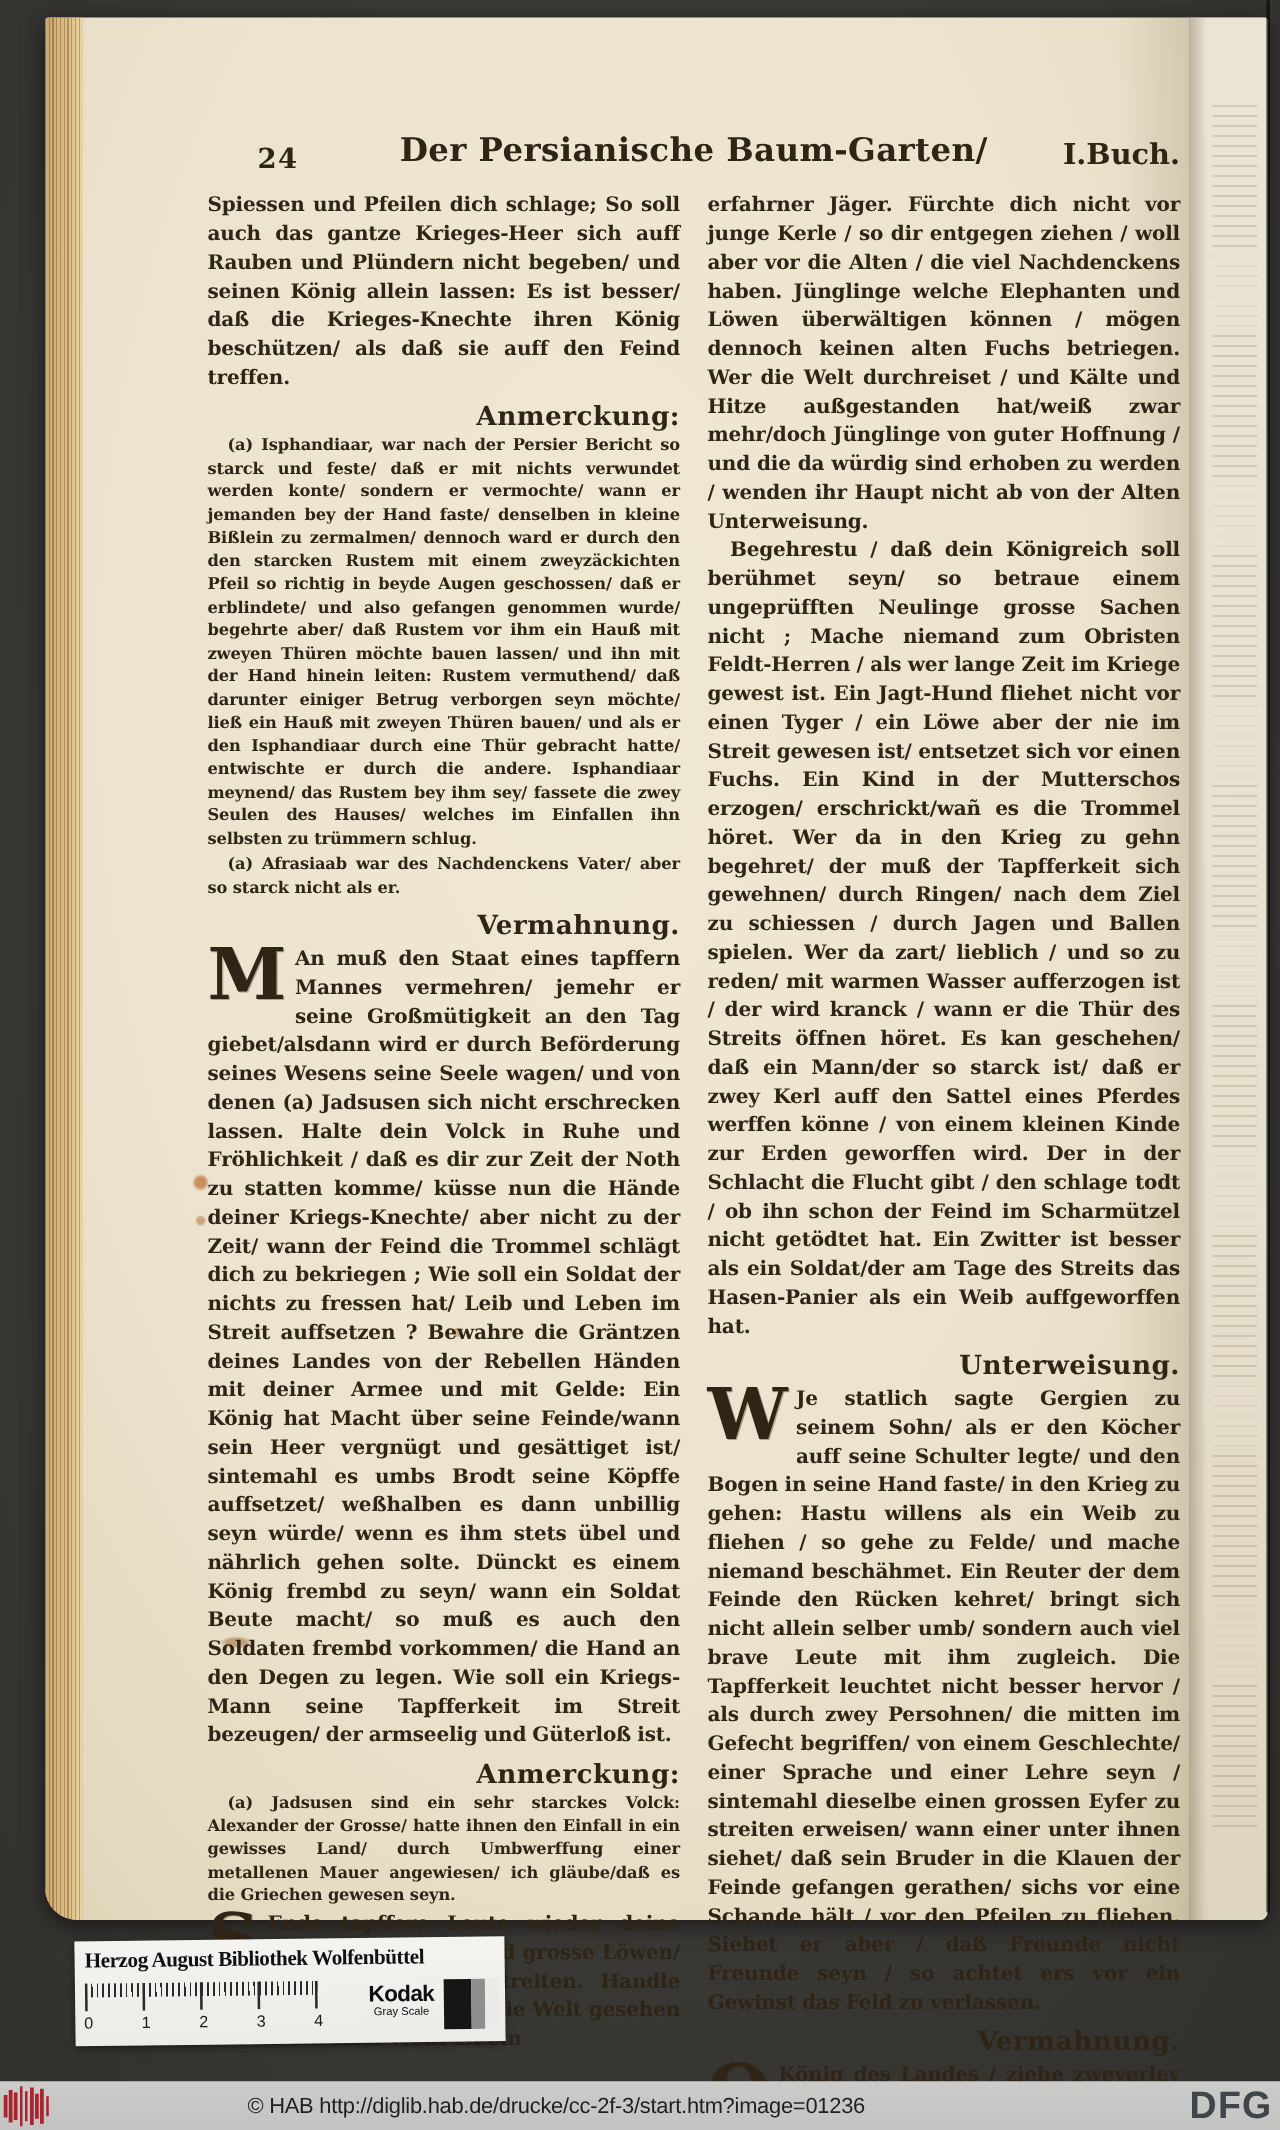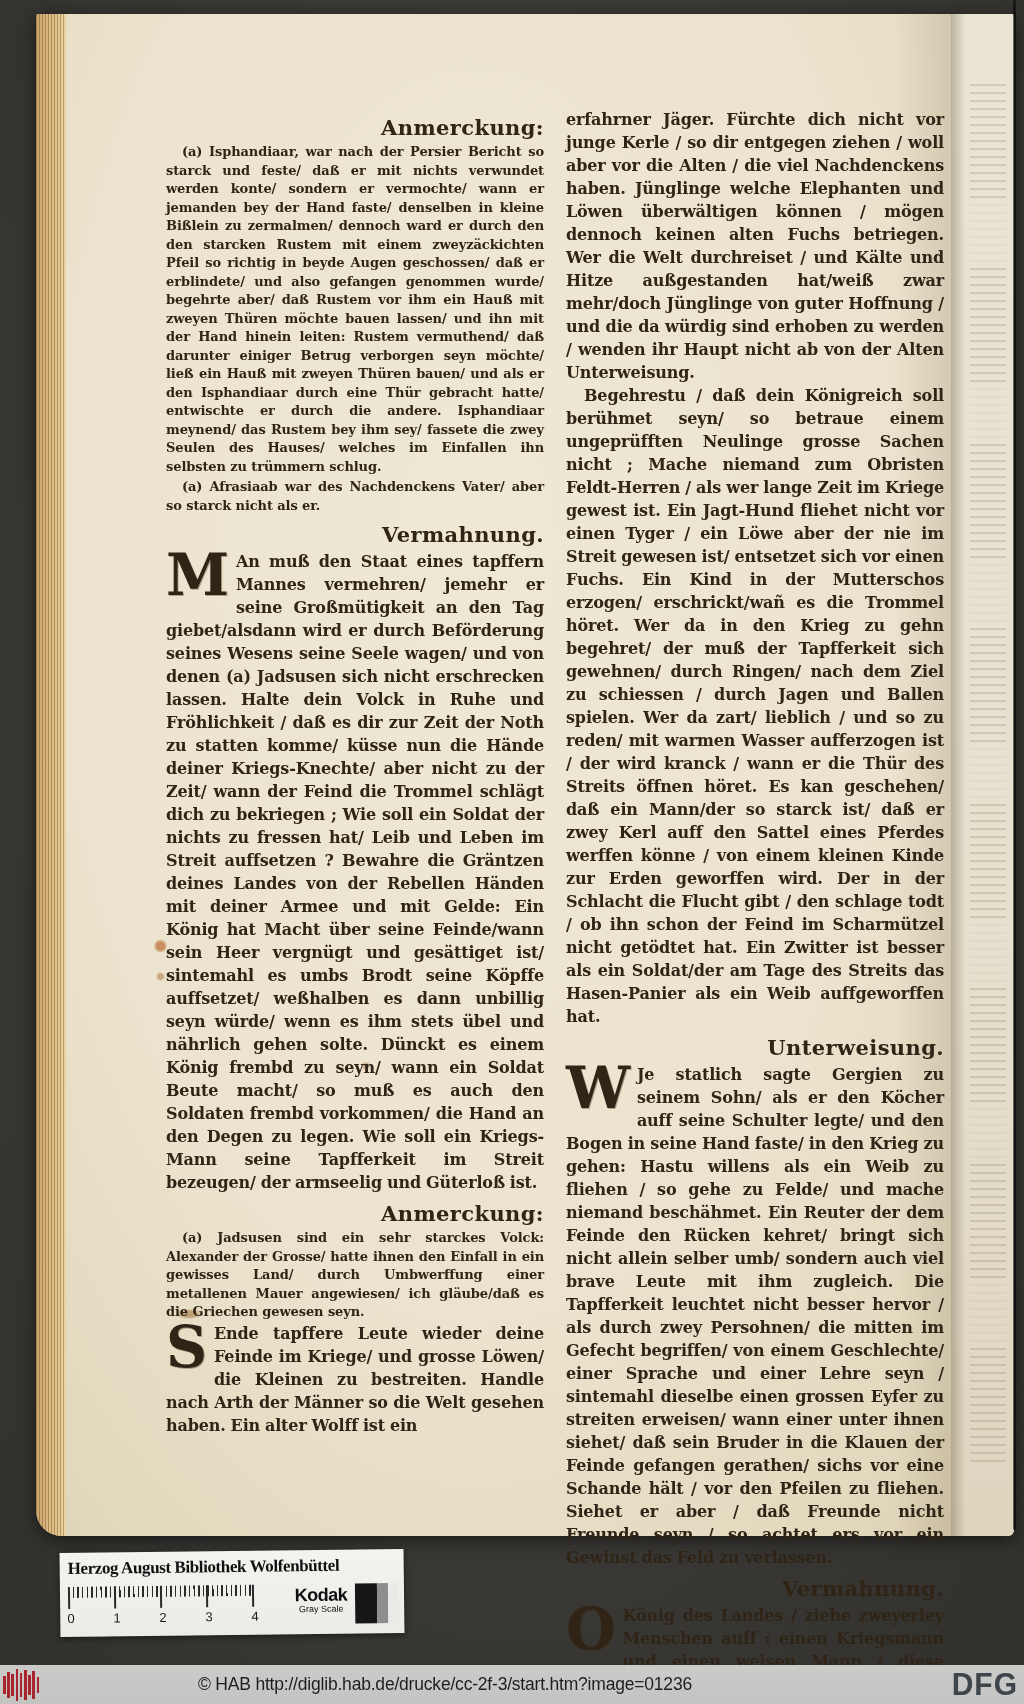--- a/index.html
+++ b/index.html
@@ -133,24 +133,30 @@
     <div class="gutter-shadow"></div>
     <div class="next-page-strip">
       <div class="bleed-text"></div>
     </div>
     <div class="stain s1"></div>
     <div class="stain s2"></div>
     <div class="stain s3"></div>
     <div class="stain s4"></div>
 
     <div class="text-area">
+      <div class="page-header">
+        <span class="pagenum">24</span>
+        <span class="running-title">Der Persianische Baum-Garten/</span>
+        <span class="book-label">I.Buch.</span>
+      </div>
 
       <div class="columns">
 
         <div class="col">
+          <p class="body-text">Spiessen und Pfeilen dich schlage; So soll auch das gantze Krieges-Heer sich auff Rauben und Plündern nicht begeben/ und seinen König allein lassen: Es ist besser/ daß die Krieges-Knechte ihren König beschützen/ als daß sie auff den Feind treffen.</p>
           <h3 class="section-heading">Anmerckung:</h3>
           <p class="note">(a) Isphandiaar, war nach der Persier Bericht so starck und feste/ daß er mit nichts verwundet werden konte/ sondern er vermochte/ wann er jemanden bey der Hand faste/ denselben in kleine Bißlein zu zermalmen/ dennoch ward er durch den den starcken Rustem mit einem zweyzäckichten Pfeil so richtig in beyde Augen geschossen/ daß er erblindete/ und also gefangen genommen wurde/ begehrte aber/ daß Rustem vor ihm ein Hauß mit zweyen Thüren möchte bauen lassen/ und ihn mit der Hand hinein leiten: Rustem vermuthend/ daß darunter einiger Betrug verborgen seyn möchte/ ließ ein Hauß mit zweyen Thüren bauen/ und als er den Isphandiaar durch eine Thür gebracht hatte/ entwischte er durch die andere. Isphandiaar meynend/ das Rustem bey ihm sey/ fassete die zwey Seulen des Hauses/ welches im Einfallen ihn selbsten zu trümmern schlug.</p>
           <p class="note">(a) Afrasiaab war des Nachdenckens Vater/ aber so starck nicht als er.</p>
           <h3 class="section-heading">Vermahnung.</h3>
           <p class="body-text"><span class="dropcap">M</span><span>An muß den Staat eines tapffern Mannes vermehren/ jemehr er seine Großmütigkeit an den Tag giebet/alsdann wird er durch Beförderung seines Wesens seine Seele wagen/ und von denen (a) Jadsusen sich nicht erschrecken lassen. Halte dein Volck in Ruhe und Fröhlichkeit / daß es dir zur Zeit der Noth zu statten komme/ küsse nun die Hände deiner Kriegs-Knechte/ aber nicht zu der Zeit/ wann der Feind die Trommel schlägt dich zu bekriegen ; Wie soll ein Soldat der nichts zu fressen hat/ Leib und Leben im Streit auffsetzen ? Bewahre die Gräntzen deines Landes von der Rebellen Händen mit deiner Armee und mit Gelde: Ein König hat Macht über seine Feinde/wann sein Heer vergnügt und gesättiget ist/ sintemahl es umbs Brodt seine Köpffe auffsetzet/ weßhalben es dann unbillig seyn würde/ wenn es ihm stets übel und nährlich gehen solte. Dünckt es einem König frembd zu seyn/ wann ein Soldat Beute macht/ so muß es auch den Soldaten frembd vorkommen/ die Hand an den Degen zu legen. Wie soll ein Kriegs-Mann seine Tapfferkeit im Streit bezeugen/ der armseelig und Güterloß ist.</span></p>
           <h3 class="section-heading">Anmerckung:</h3>
           <p class="note">(a) Jadsusen sind ein sehr starckes Volck: Alexander der Grosse/ hatte ihnen den Einfall in ein gewisses Land/ durch Umbwerffung einer metallenen Mauer angewiesen/ ich gläube/daß es die Griechen gewesen seyn.</p>
           <p class="body-text"><span class="dropcap">S</span><span>Ende tapffere Leute wieder deine Feinde im Kriege/ und grosse Löwen/ die Kleinen zu bestreiten. Handle nach Arth der Männer so die Welt gesehen haben. Ein alter Wolff ist ein</span></p>
         </div>
 

